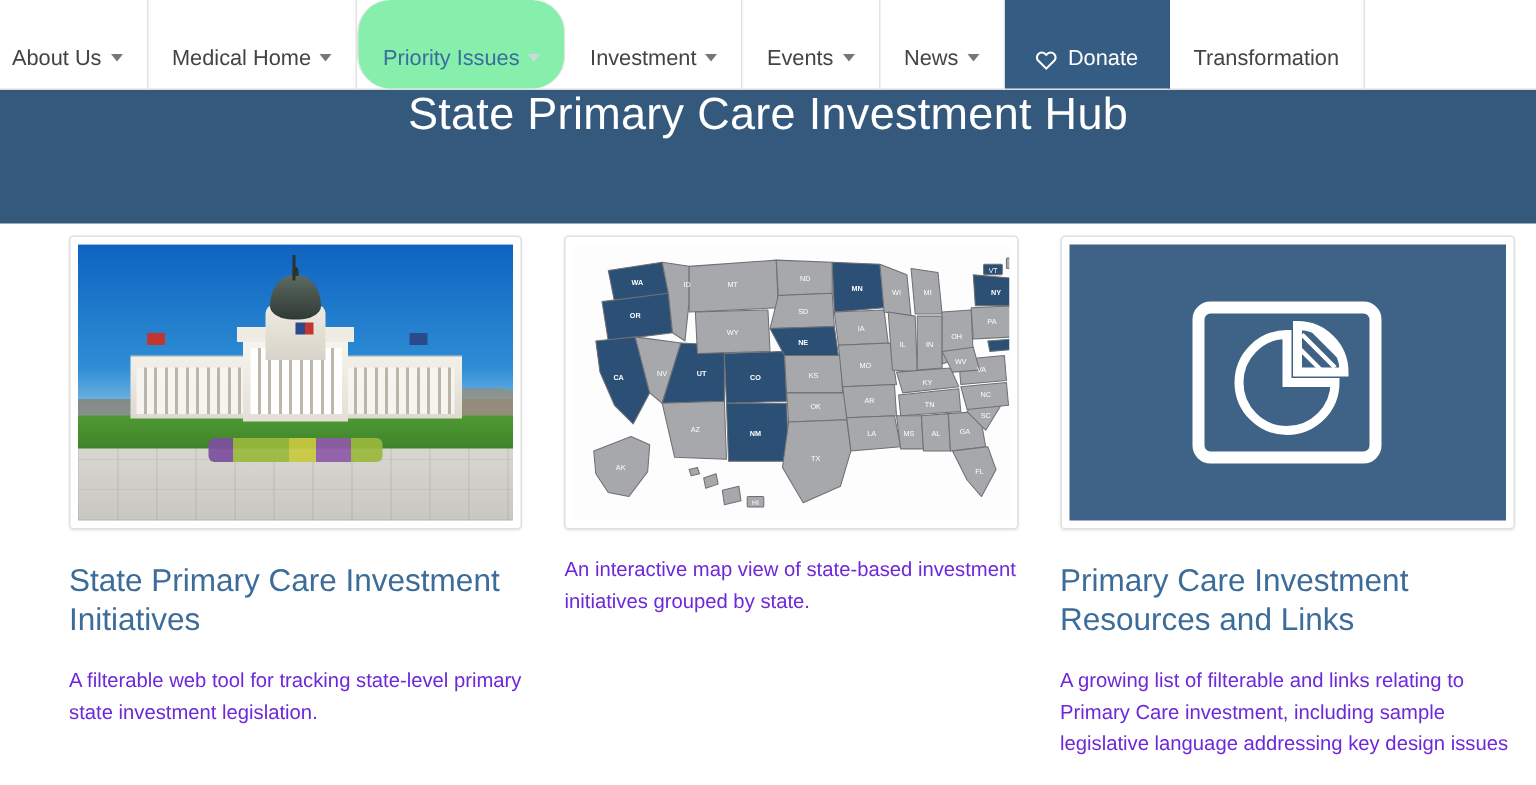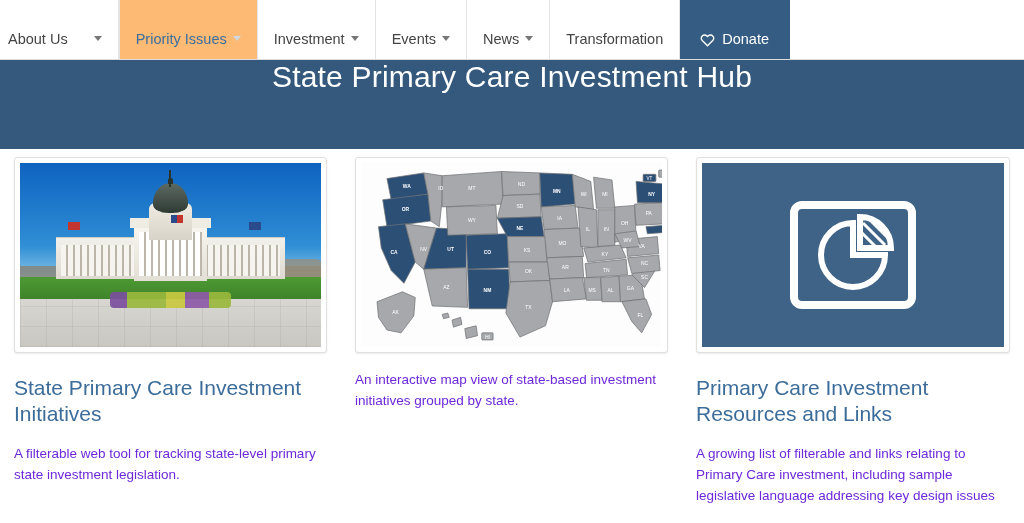--- a/index.html
+++ b/index.html
@@ -26,33 +26,34 @@
     justify-content: center;
     padding: 0 16px;
     font-size: 14.5px;
     color: #444444;
     border-right: 1px solid #e3e3e3;
     white-space: nowrap;
     cursor: pointer;
     height: 100%;
     padding-top: 18px;
   }
-  .nav-item:first-child { border-left: none; padding-left: 8px; gap: 20px; }
+  .nav-item:first-child { border-left: none; padding-left: 8px; }
   .nav-item .caret {
     display: inline-block;
     margin-left: 6px;
     width: 0; height: 0;
     border-left: 4px solid transparent;
     border-right: 4px solid transparent;
     border-top: 5px solid #777777;
   }
   .nav-item.active {
-    background: #fdba74;
+    background: #86efac;
     color: #3b6e9e;
     border-left: 1px solid #e3e3e3;
+    border-radius: 22px;
   }
   .nav-item.active .caret { border-top-color: #cfd8e0; }
   .nav-item.donate {
     background: #355C82;
     color: #ffffff;
     border-right: 1px solid #355C82;
     padding: 18px 20px 0 20px;
   }
   .heart-icon {
     display: inline-block;
@@ -75,20 +76,21 @@
     font-size: 30px;
     font-weight: 400;
     letter-spacing: 0.2px;
   }
 
   
   .cards {
     display: flex;
     padding: 8px 0 0 0;
     height: 374px;
+    margin-left: 32px;
   }
   .card {
     padding: 0 14px;
   }
   .card-1 { width: 341px; }
   .card-2 { width: 341px; }
   .card-3 { width: 342px; }
 
   .card-media {
     background: #ffffff;
@@ -154,53 +156,57 @@
 <body>
 
 <div class="topbar">
   <div class="nav-list">
 
     <div class="nav-item">
       <span>About Us</span>
       <span class="caret"></span>
     </div>
 
+    <div class="nav-item">
+      <span>Medical Home</span>
+      <span class="caret"></span>
+    </div>
 
     <div class="nav-item active">
       <span>Priority Issues</span>
       <span class="caret"></span>
     </div>
 
 
     <div class="nav-item">
       <span>Investment</span>
       <span class="caret"></span>
     </div>
 
     <div class="nav-item">
       <span>Events</span>
       <span class="caret"></span>
     </div>
 
     <div class="nav-item">
       <span>News</span>
       <span class="caret"></span>
-    </div>
-
-    <div class="nav-item">
-      <span>Transformation</span>
     </div>
 
     <div class="nav-item donate">
       <span class="heart-icon">
         <svg width="15" height="14" viewBox="0 0 24 22" fill="none" stroke="#ffffff" stroke-width="2.2">
           <path d="M12 20.2 3.6 11.9a5.2 5.2 0 0 1 0-7.4 5.2 5.2 0 0 1 7.4 0l1 1 1-1a5.2 5.2 0 0 1 7.4 0 5.2 5.2 0 0 1 0 7.4z"></path>
         </svg>
       </span>
       <span>Donate</span>
+    </div>
+
+    <div class="nav-item">
+      <span>Transformation</span>
     </div>
 
   </div>
 </div>
 
 <div class="hero">
   <h1 class="hero-title">State Primary Care Investment Hub</h1>
 </div>
 
 <div class="cards">

